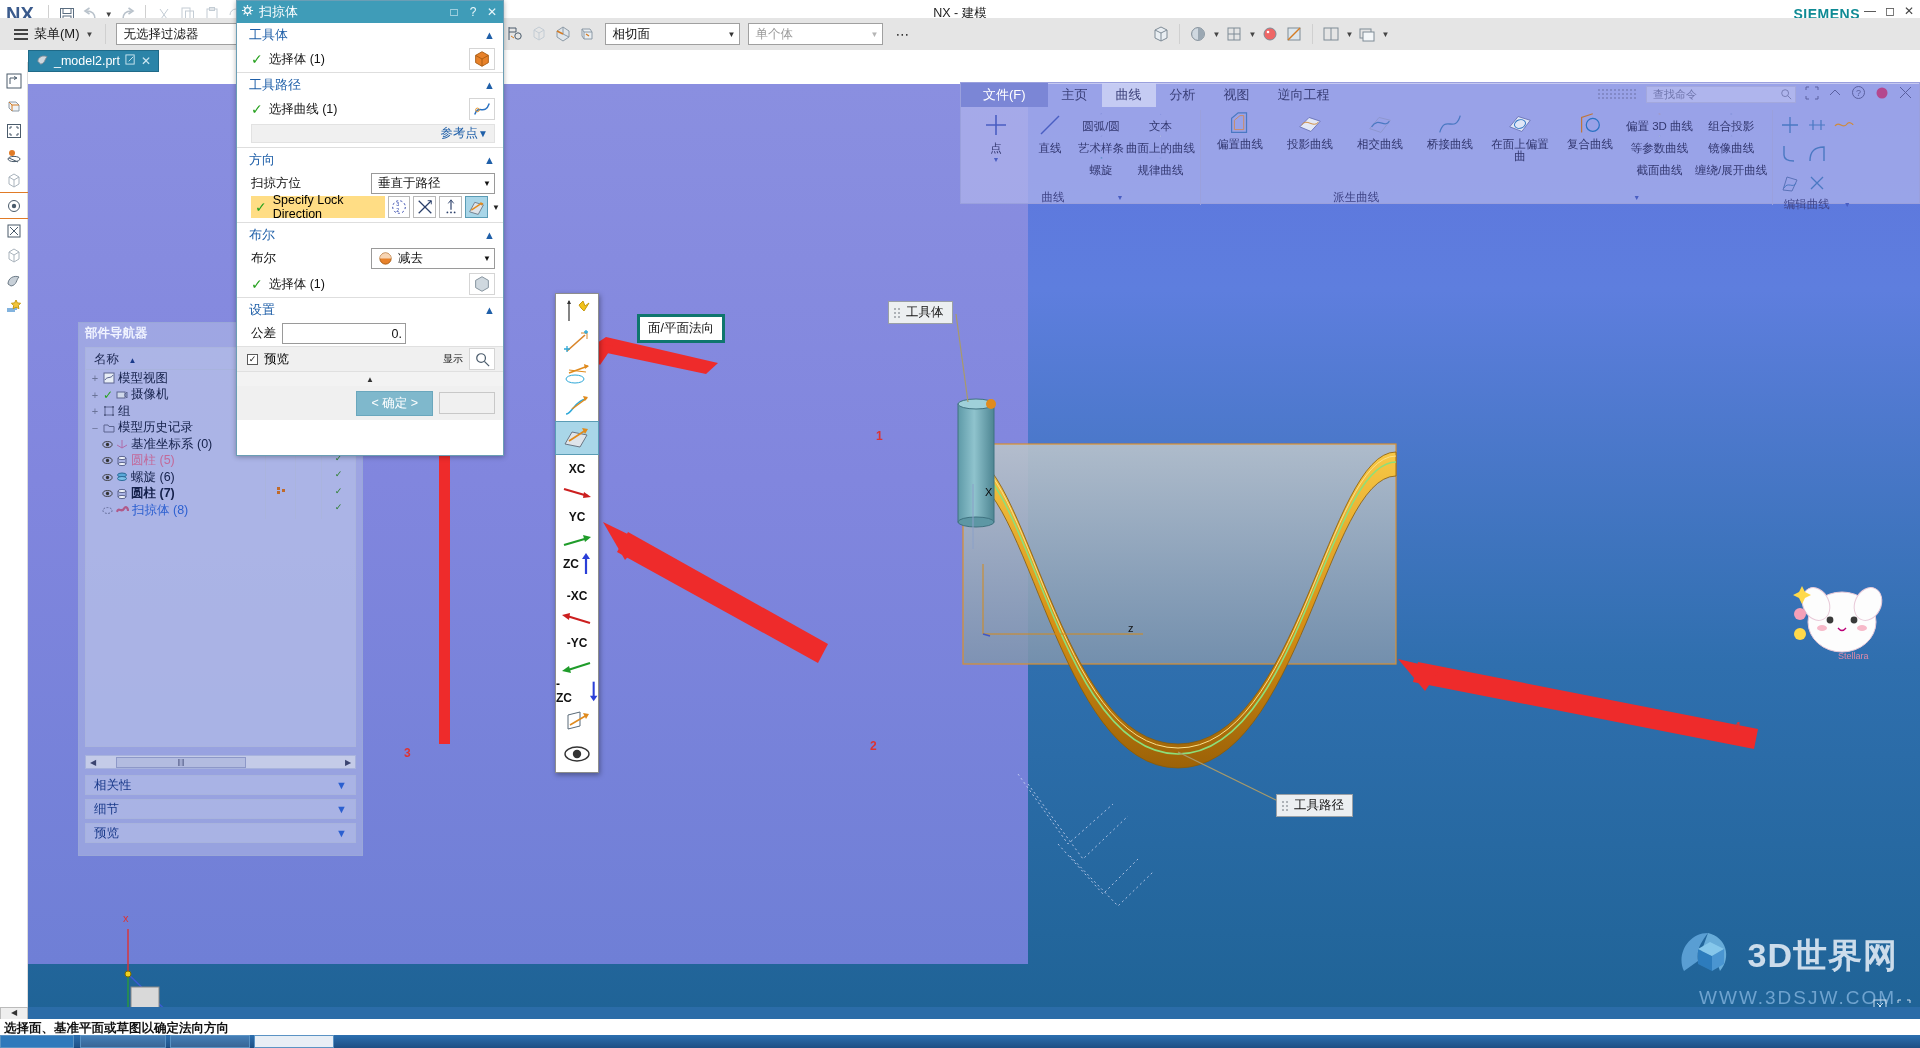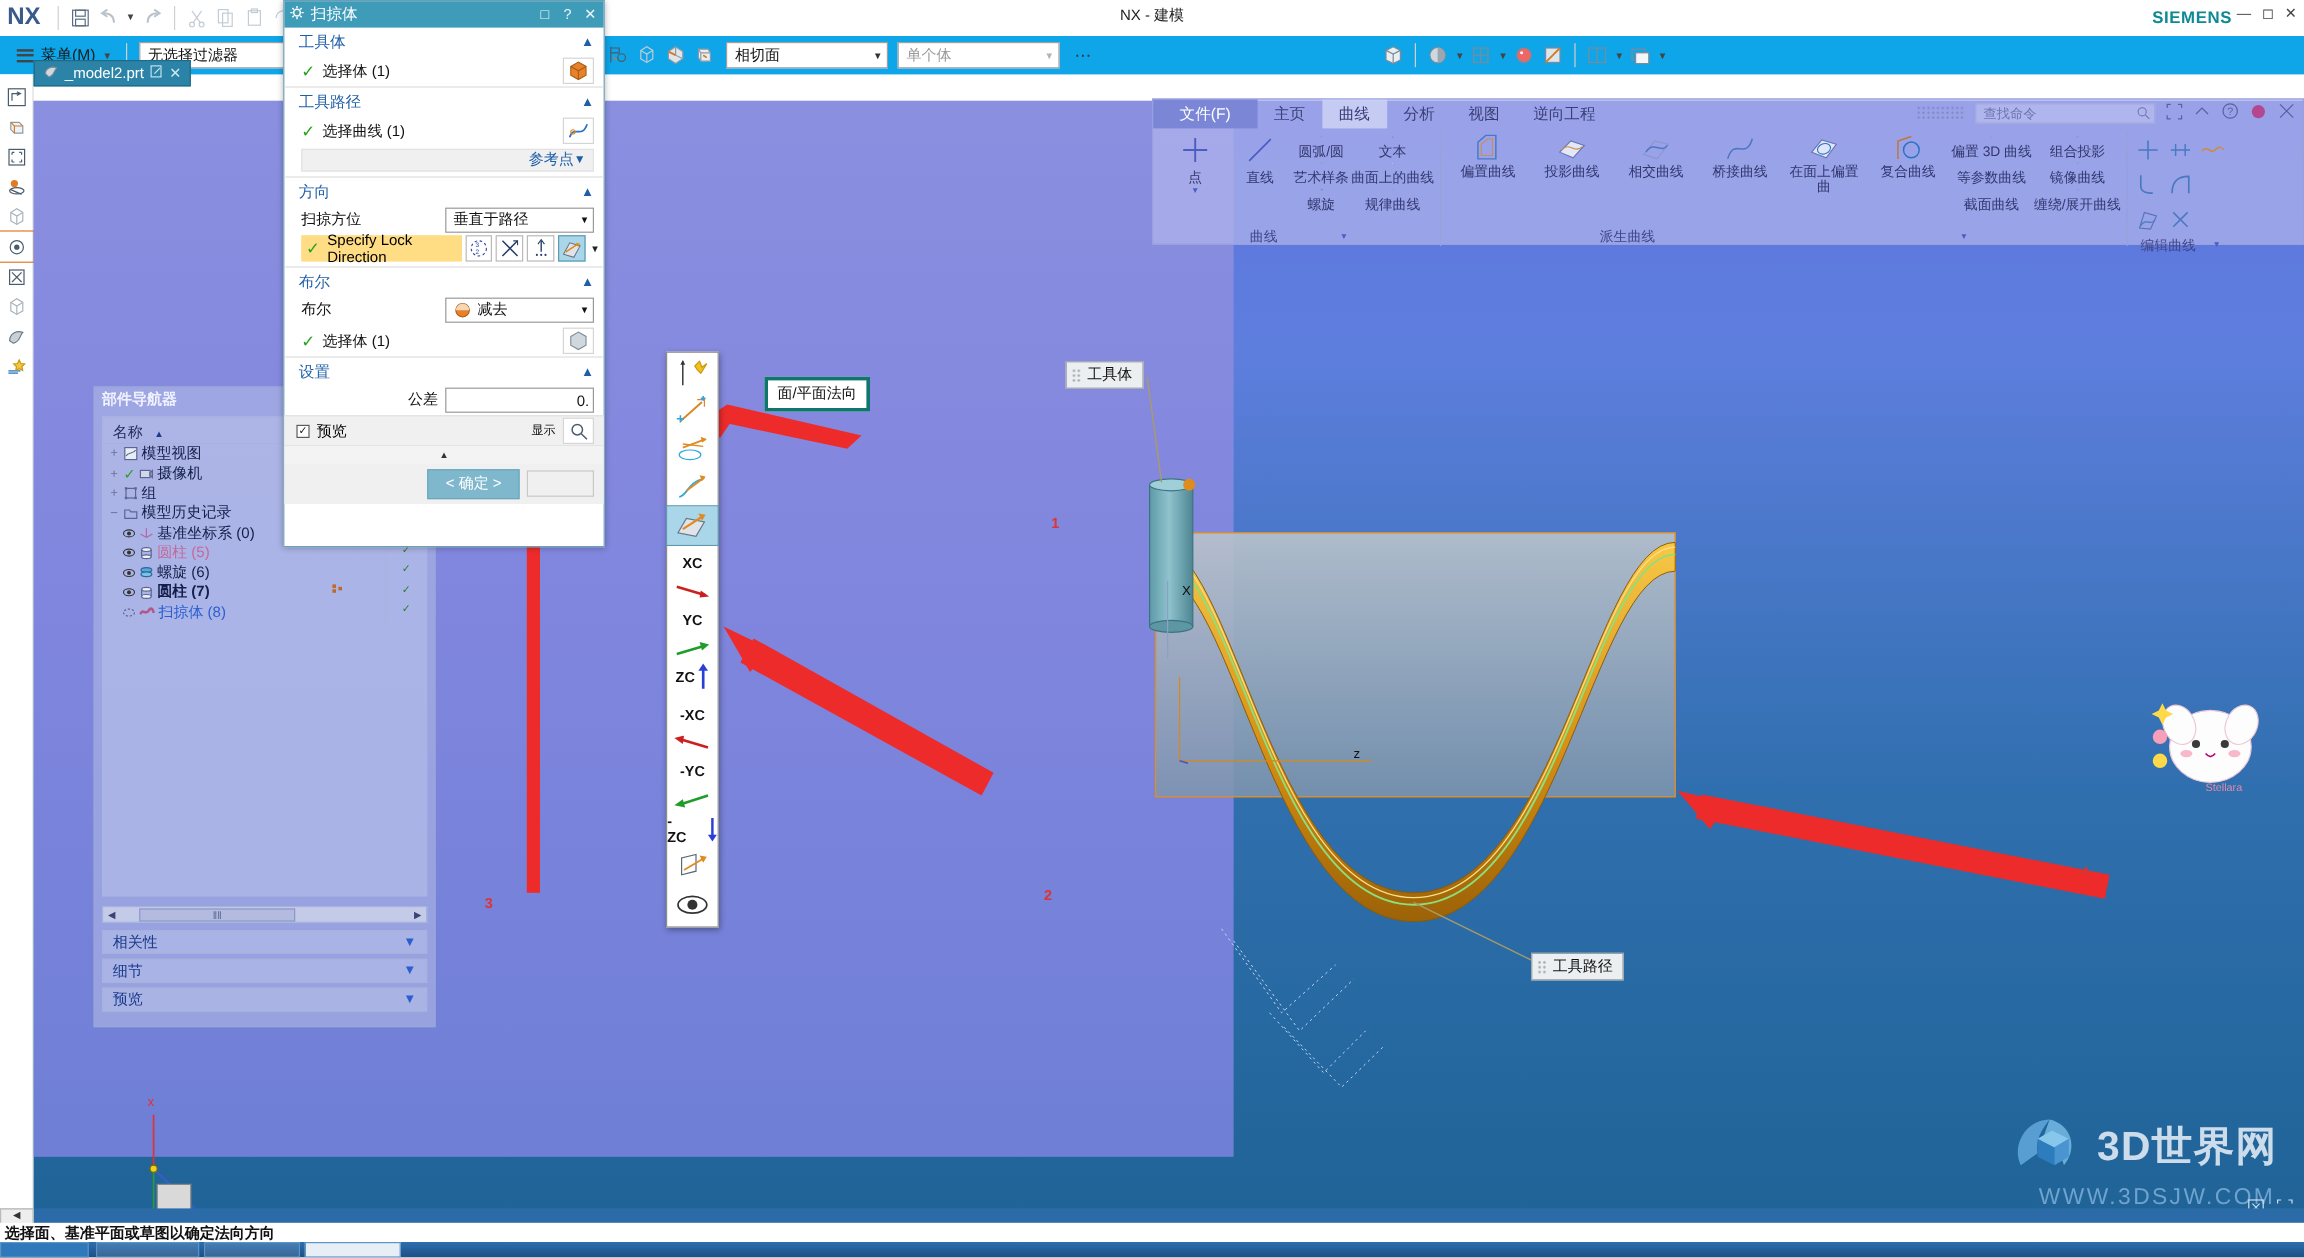--- a/index.html
+++ b/index.html
@@ -21,22 +21,22 @@
   }
   .nx-logo { font-size:20px; font-weight:bold; color:#3a5a8c; letter-spacing:0px; margin-right:8px;}
   .qat-sep { width:1px; height:20px; background:#d0d0d0; margin:0 6px; }
   .ico { display:inline-flex; align-items:center; justify-content:center;
          width:24px; height:24px; color:#5a6d80; }
   .ico svg { display:block; }
   .caret { width:12px; height:22px; display:inline-flex; align-items:center; justify-content:center; color:#444; font-size:8px;}
 
   
   .menu-bar {
-    position:absolute; left:0; top:30px; width:1920px; height:32px;
-    background:#0ea5e9; display:flex; align-items:center; padding-left:8px;
+    position:absolute; left:0; top:18px; width:1920px; height:32px;
+    background:#e5e5e5; display:flex; align-items:center; padding-left:8px;
   }
   .menu-btn { display:flex; align-items:center; gap:6px; font-size:13px; color:#1a1a1a; padding:2px 6px; }
   .hamb { display:inline-block; width:14px; }
   .hamb i { display:block; height:2px; background:#444; margin:2.5px 0; }
   .combo {
     border:1px solid #a0a0a0; background:#fff; height:22px; display:flex;
     align-items:center; padding:0 4px 0 6px; font-size:12.5px; color:#111;
     justify-content:space-between;
   }
   .combo .arr { font-size:8px; color:#333; margin-left:8px; }
@@ -70,21 +70,21 @@
   }
 
   
   .pnav {
     position:absolute; left:50px; top:238px; width:285px; height:534px;
     background:rgba(180,190,230,0.55); border:1px solid #9aa7d8;
   }
   .pnav-title { height:20px; color:#f0f3ff; font-size:12.5px; padding:2px 0 0 6px; font-weight:bold;}
   .pnav-grid { position:absolute; left:6px; top:24px; right:6px; bottom:108px;
     background:rgba(186,196,234,0.5); border:1px solid #aab4de; }
-  .pn-head { display:flex; height:22px; border-bottom:1px solid #a8b3dd; font-size:12.5px; color:#1f2a55;align-items:center;}
+  .pn-head { display:flex; height:22px; border-bottom:1px solid #a8b3dd; font-size:12.5px; color:#1f2a55;}
   .pn-head .c1 { flex:1; padding:3px 0 0 8px; }
   .pn-head .c2 { width:30px; padding:3px 0 0 2px; border-left:1px solid #a8b3dd;}
   .pn-head .c3 { width:26px; border-left:1px solid #a8b3dd;}
   .pn-head .c4 { width:34px; border-left:1px solid #a8b3dd;}
   .pn-row { display:flex; height:16.5px; align-items:center; font-size:12.5px; color:#14204a; }
   .pn-row .nm { flex:1; display:flex; align-items:center; gap:3px; padding-left:4px; white-space:nowrap;}
   .pn-row .ck { width:30px; border-left:1px solid #aab4de; height:16.5px;}
   .pn-row .c3 { width:26px; border-left:1px solid #aab4de; height:16.5px; text-align:center;}
   .pn-row .c4 { width:34px; border-left:1px solid #aab4de; height:16.5px; text-align:center; color:#2a7d2a; font-size:9px;}
   .tw { color:#6a7398; font-size:11px; width:10px; display:inline-block; text-align:center;}
@@ -1169,21 +1169,21 @@
             <path d="M4 7 L11 3 L18 7 L18 15 L11 19 L4 15 Z" fill="#cfd8df" stroke="#7d8b96"></path>
           </svg>
       </span>
     </div>
     <div class="dsep"></div>
 
     <div class="dsec-head">
       <span>设置</span>
       <span class="chev">▲</span>
     </div>
-    <div class="drow" style="justify-content:flex-end;padding-right:8px;">
+    <div class="drow" style="justify-content:flex-start;padding-right:8px;">
       <span>公差</span>
       <span class="dfield" style="width:124px;justify-content:flex-end;">
         <span>0.</span>
       </span>
     </div>
 
     <div class="dgray" style="height:26px;display:flex;align-items:center;justify-content:space-between;padding:0 8px 0 10px;">
       <span style="display:flex;align-items:center;gap:6px;font-size:12.5px;">
         <span style="width:11px;height:11px;border:1px solid #5a5a5a;background:#fff;display:inline-flex;align-items:center;justify-content:center;font-size:9px;color:#111;">✓</span>
         <span>预览</span>

